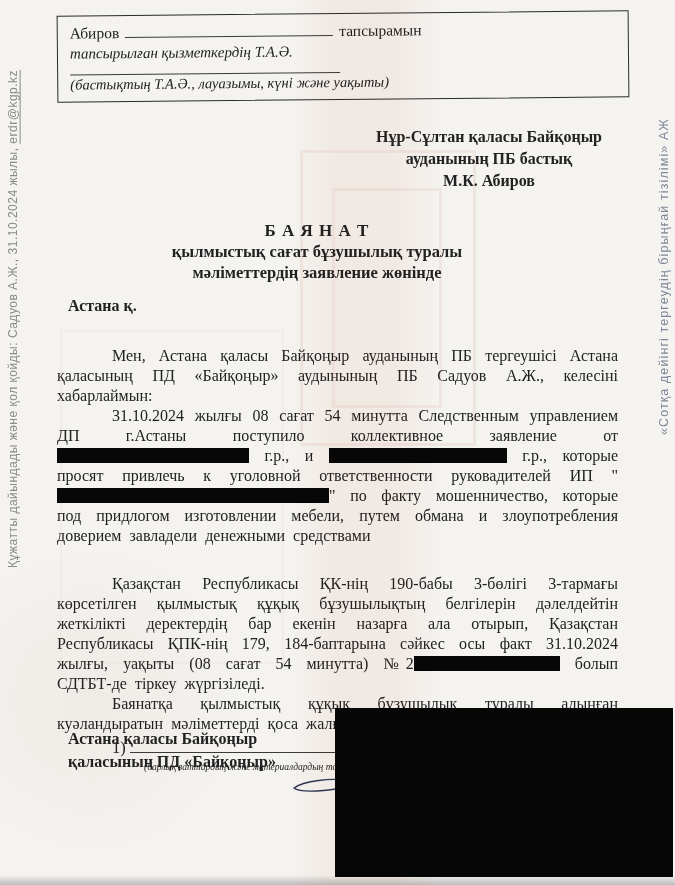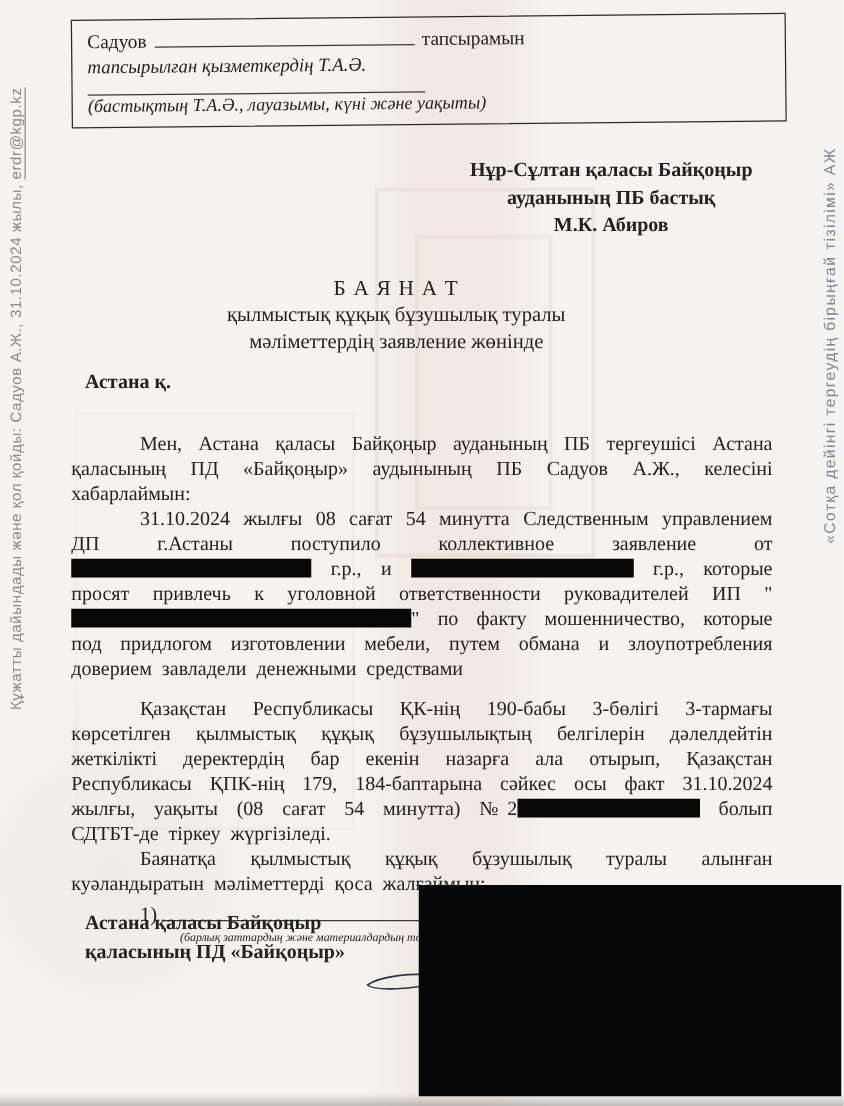--- a/index.html
+++ b/index.html
@@ -36,31 +36,31 @@
     padding:7px 10px 4px 12px;font-size:15.5px;
   }
   .routing-line1 .blank{display:inline-block;width:208px;border-bottom:1.2px solid #3a3a3a;height:14px;margin:0 6px;}
   .routing-line2{font-style:italic;margin-top:3px;font-size:15px;}
   .routing-rule{width:270px;border-bottom:1.2px solid #3a3a3a;height:12px;}
   .routing-line4{font-style:italic;font-size:14.5px;margin-top:1px;}
 
   .addressee{position:absolute;left:358px;top:126px;width:262px;
     font-weight:bold;font-size:16px;line-height:22px;text-align:center;}
 
-  .title-block{position:absolute;left:57px;top:221px;width:520px;text-align:center;font-weight:normal;}
+  .title-block{position:absolute;left:57px;top:221px;width:520px;text-align:center;font-weight:bold;}
   .title-main{font-size:17px;letter-spacing:1px;}
   .title-sub{font-size:16.5px;line-height:21px;}
 
   .dateline-city{position:absolute;left:68px;top:297px;font-weight:bold;font-size:16px;}
   .dateline-date{position:absolute;right:64px;top:294px;font-weight:bold;font-size:16px;}
 
   .body-text{position:absolute;left:57px;top:346px;width:561px;
     font-size:16px;line-height:20px;text-align:justify;word-spacing:4px;}
   .body-text p{margin:0;text-indent:55px;}
-  .body-text p.gap{margin-top:12px;}
+  .body-text p.gap{margin-top:28px;}
   .redact{display:inline-block;background:#070707;height:15px;vertical-align:-2px;}
   .r1{width:192px;} .r2{width:178px;} .r3{width:272px;} .r4{width:146px;}
 
   .attach-line{margin-top:4px;padding-left:55px;font-size:16.5px;word-spacing:normal;}
   .attach-line .long-blank{display:inline-block;width:316px;border-bottom:1.2px solid #3a3a3a;height:14px;margin:0 8px 0 4px;}
   .attach-line .short-blank{display:inline-block;width:30px;border-bottom:1.2px solid #3a3a3a;height:14px;margin-right:8px;}
   .attach-caption{margin-left:75px;width:312px;text-align:center;
     font-size:9.5px;font-style:italic;word-spacing:normal;margin-top:-1px;}
 
   .signer{position:absolute;left:68px;top:727px;width:275px;
@@ -78,35 +78,35 @@
   <div class="wm wm-frame1"></div>
   <div class="wm wm-frame2"></div>
   <div class="wm wm-frame3"></div>
   <div class="wm wm-blob"></div>
   <div class="wm bottom-shadow"></div>
 
   <div class="side-note side-left"><span>Құжатты дайындады және қол қойды: Садуов А.Ж., 31.10.2024 жылы, </span><span class="email">erdr@kgp.kz</span></div>
   <div class="side-note side-right"><span>«Сотқа дейінгі тергеудің бірыңғай тізілімі» АЖ</span></div>
 
   <div class="routing-box">
-    <div class="routing-line1"><span>Садуов</span><span class="blank"></span><span>тапсырамын</span></div>
+    <div class="routing-line1"><span>Абиров</span><span class="blank"></span><span>тапсырамын</span></div>
     <div class="routing-line2">тапсырылған қызметкердің Т.А.Ә.</div>
     <div class="routing-rule"></div>
     <div class="routing-line4">(бастықтың Т.А.Ә., лауазымы, күні және уақыты)</div>
   </div>
 
   <div class="addressee">
     <div>Нұр-Сұлтан қаласы Байқоңыр</div>
     <div>ауданының ПБ бастық</div>
     <div>М.К. Абиров</div>
   </div>
 
   <div class="title-block">
     <div class="title-main">Б А Я Н А Т</div>
-    <div class="title-sub">қылмыстық құқық бұзушылық туралы</div>
+    <div class="title-sub">қылмыстық сағат бұзушылық туралы</div>
     <div class="title-sub">мәліметтердің заявление жөнінде</div>
   </div>
 
   <div class="dateline-city">Астана қ.</div>
 
   <div class="body-text">
     <p><span>Мен, Астана қаласы Байқоңыр ауданының ПБ тергеушісі Астана қаласының ПД «Байқоңыр» аудынының ПБ Садуов А.Ж., келесіні хабарлаймын:</span></p>
     <p><span>31.10.2024 жылғы 08 сағат 54 минутта Следственным управлением ДП г.Астаны поступило коллективное заявление от </span><span class="redact r1"></span><span> г.р., и </span><span class="redact r2"></span><span> г.р., которые просят привлечь к уголовной ответственности руковадителей ИП "</span><span class="redact r3"></span><span>" по факту мошенничество, которые под придлогом изготовлении мебели, путем обмана и злоупотребления доверием завладели денежными средствами</span></p>
     <p class="gap"><span>Қазақстан Республикасы ҚК-нің 190-бабы 3-бөлігі 3-тармағы көрсетілген қылмыстық құқық бұзушылықтың белгілерін дәлелдейтін жеткілікті деректердің бар екенін назарға ала отырып, Қазақстан Республикасы ҚПК-нің 179, 184-баптарына сәйкес осы факт 31.10.2024 жылғы, уақыты (08 сағат 54 минутта) №2</span><span class="redact r4"></span><span> болып СДТБТ-де тіркеу жүргізіледі.</span></p>
     <p><span>Баянатқа қылмыстық құқық бұзушылық туралы алынған куәландыратын мәліметтерді қоса жалғаймын:</span></p>

